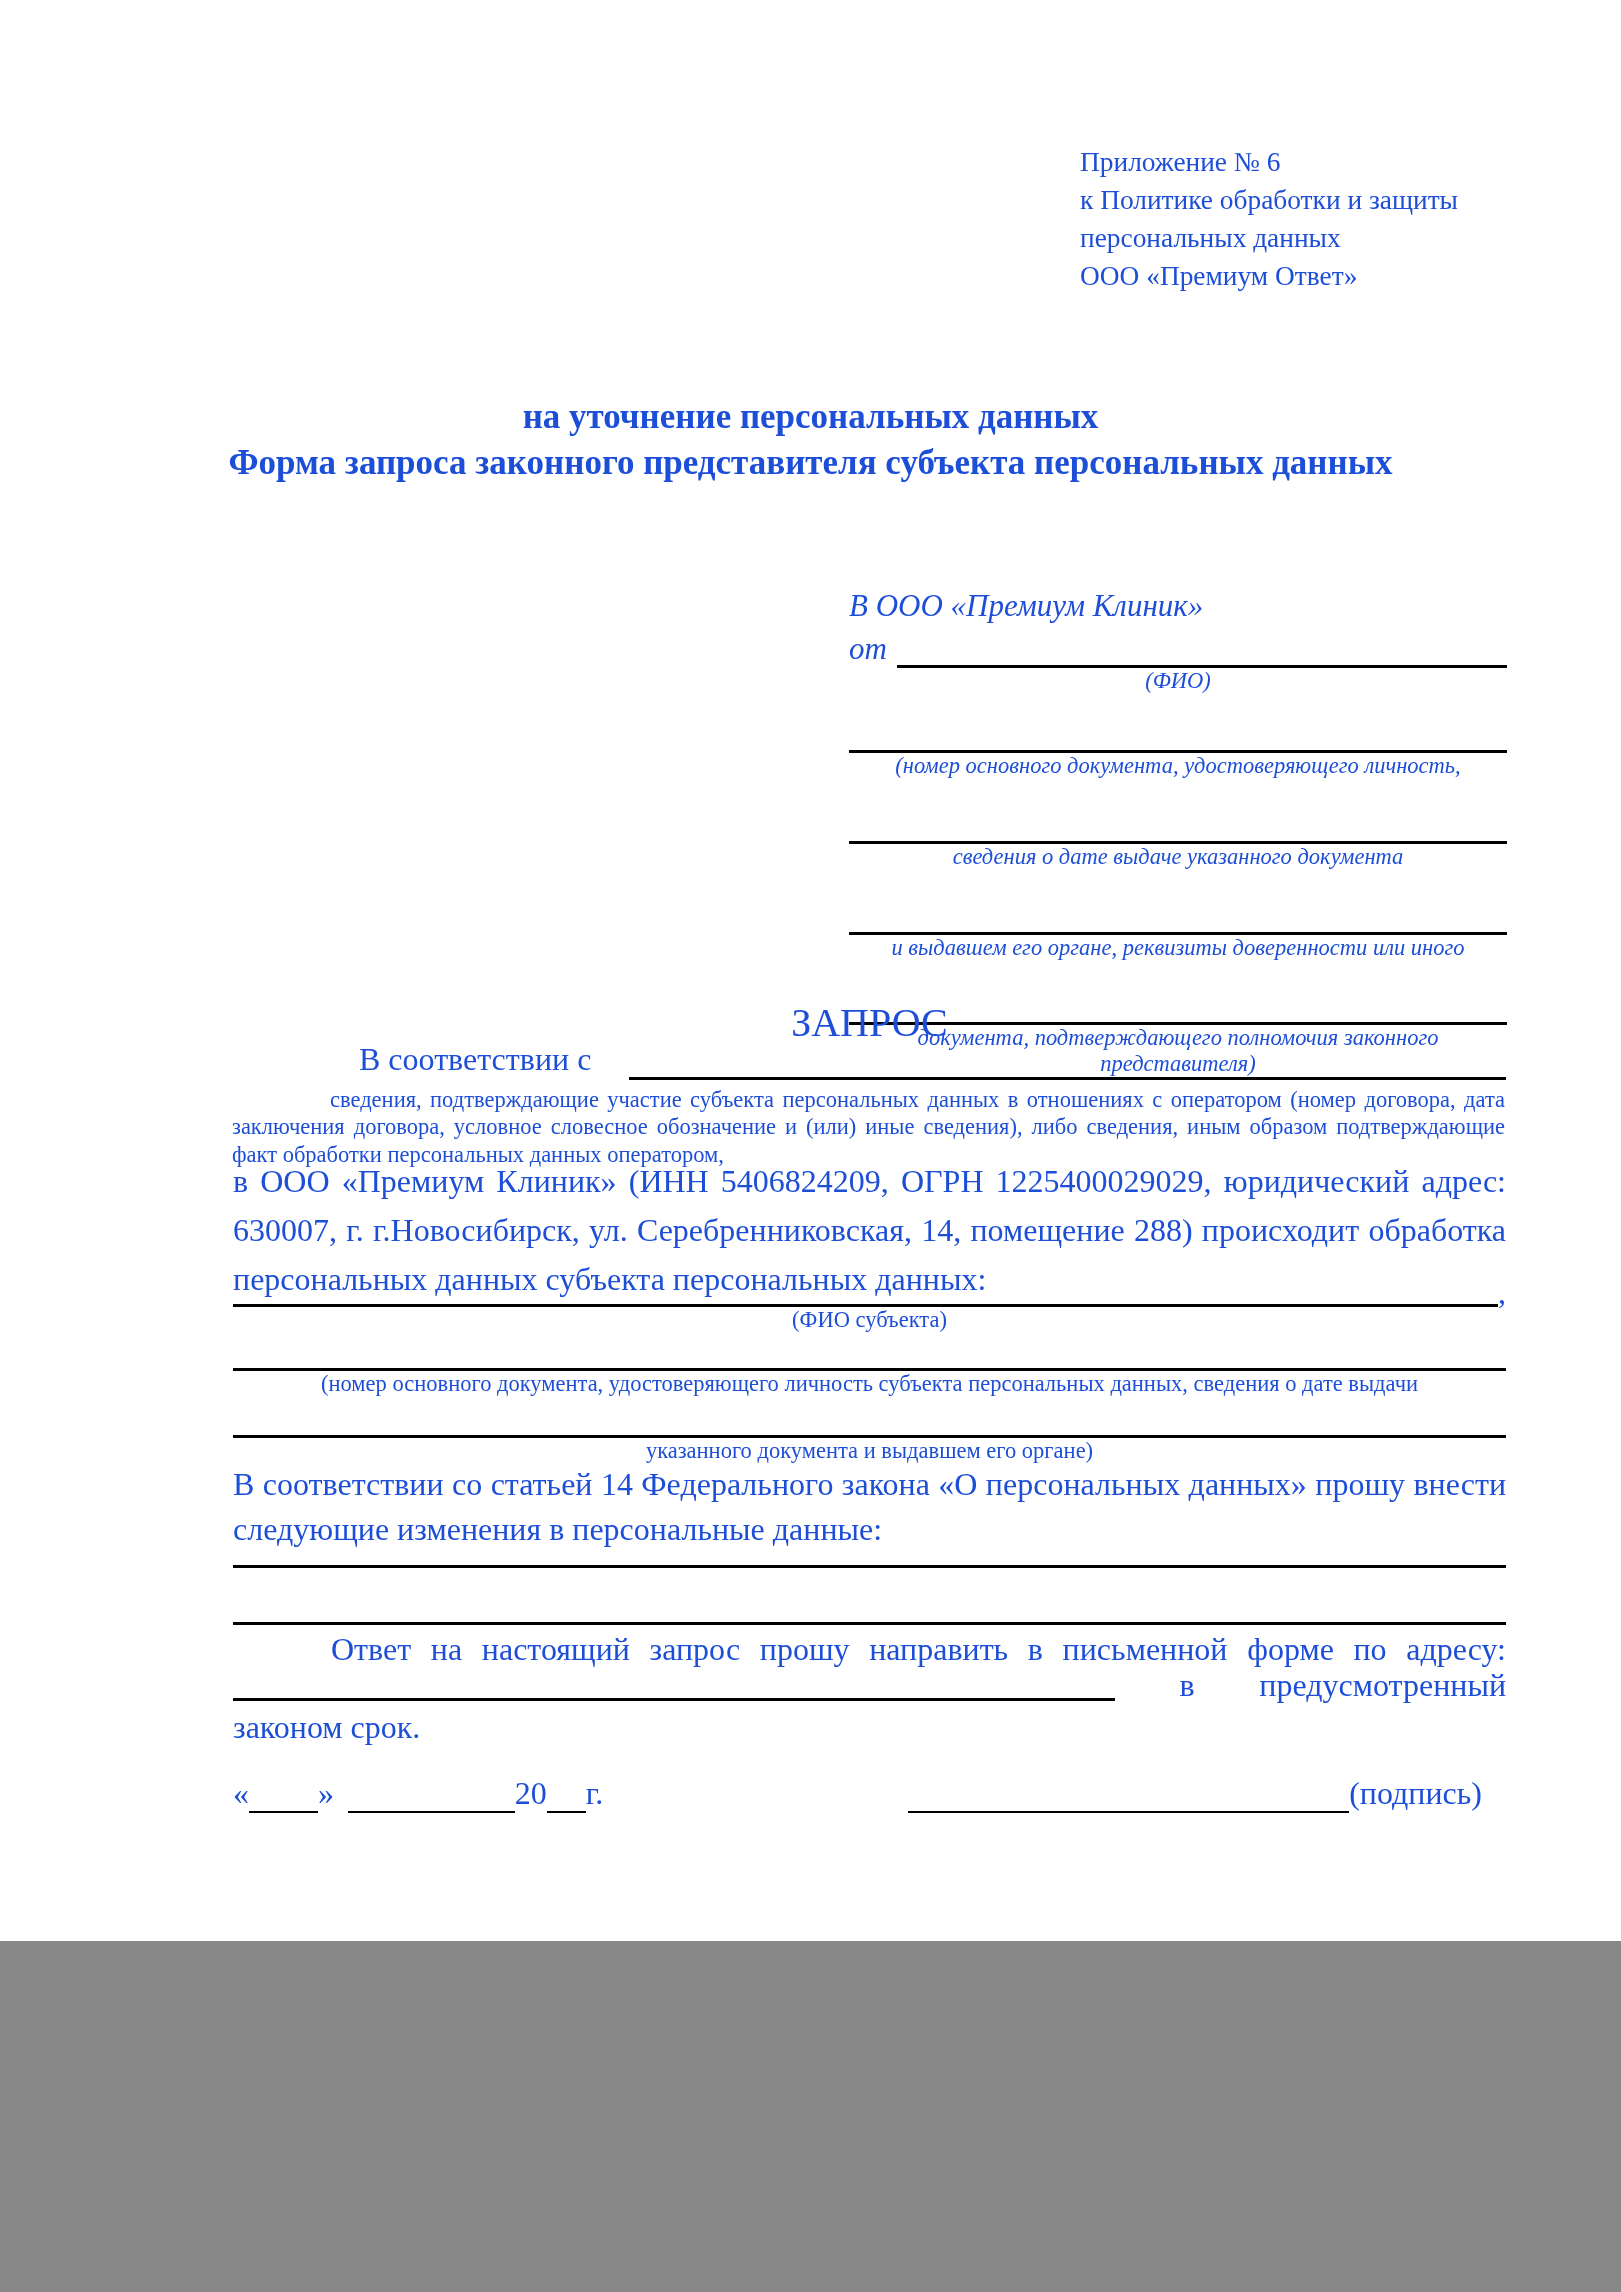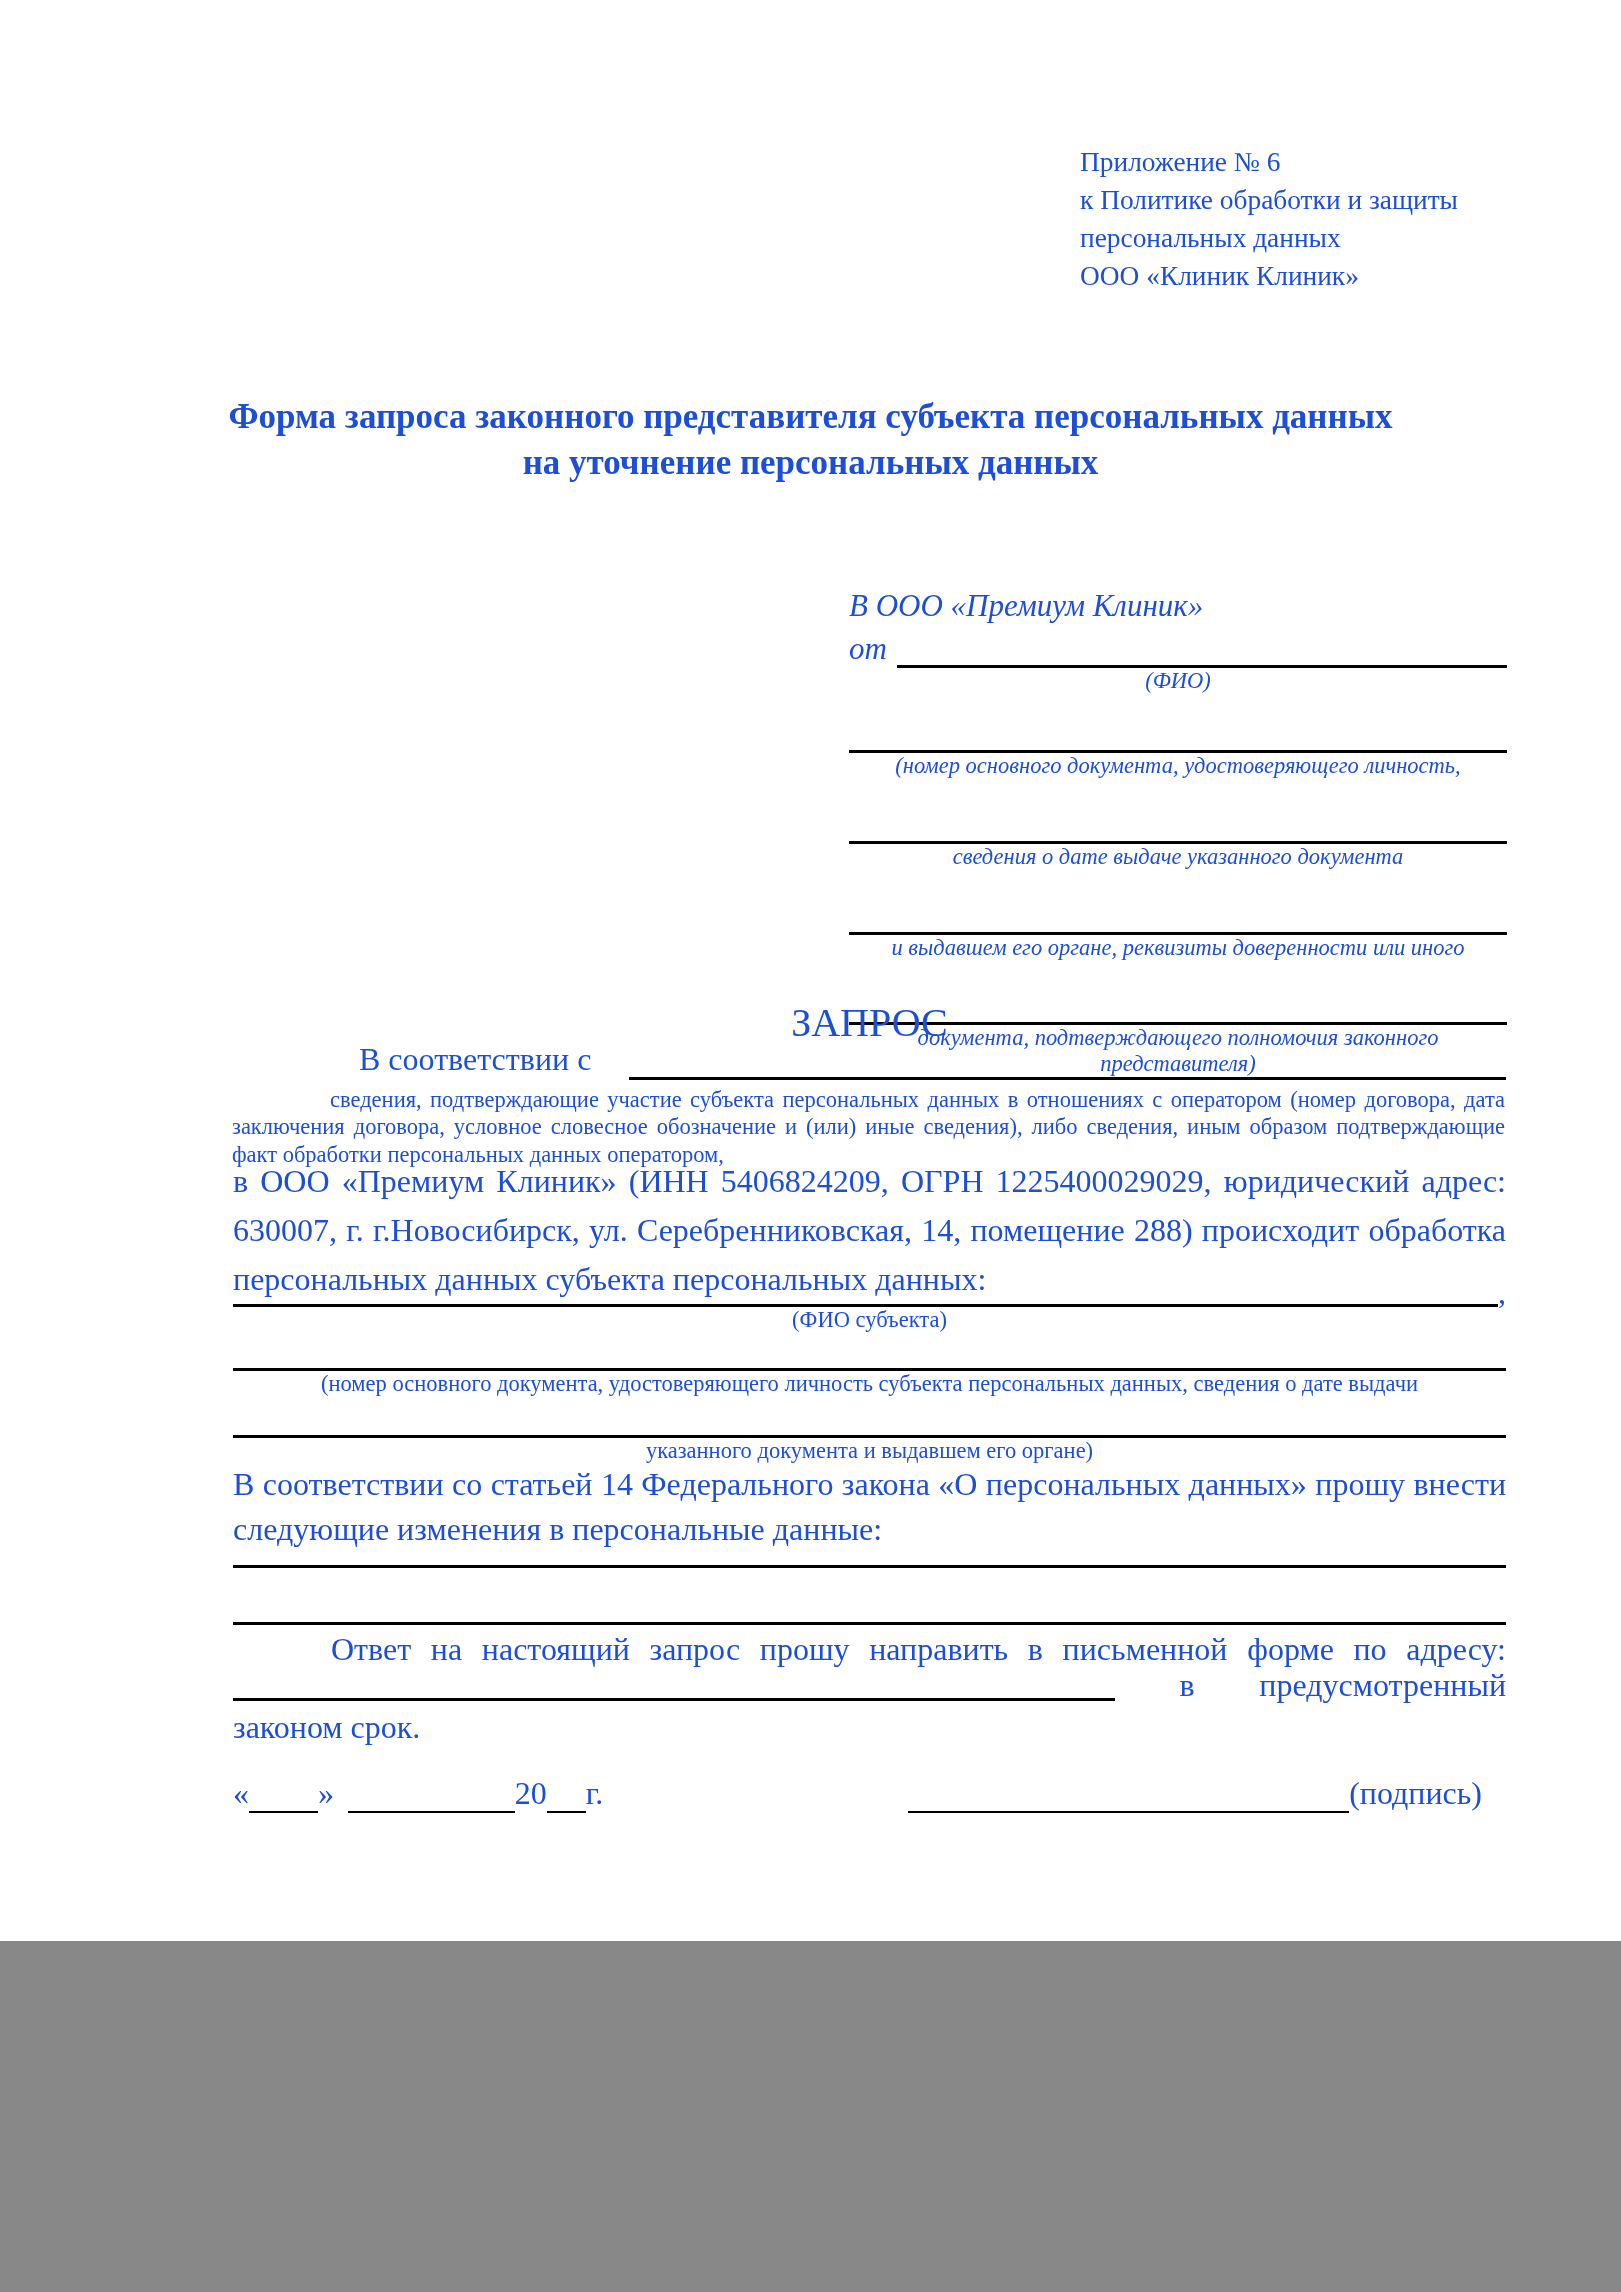--- a/index.html
+++ b/index.html
@@ -95,26 +95,26 @@
 </style>
 </head>
 <body>
 
 <div class="page">
 
   <div class="header-block">
     <div>Приложение № 6</div>
     <div>к Политике обработки и защиты</div>
     <div>персональных данных</div>
-    <div>ООО «Клиник Клиник»</div>
+    <div>ООО «Премиум Ответ»</div>
   </div>
 
   <div class="title-block">
+    <div>на уточнение персональных данных</div>
     <div>Форма запроса законного представителя субъекта персональных данных</div>
-    <div>на уточнение персональных данных</div>
   </div>
 
   <div class="addressee-block">
     <div>В ООО «Премиум Клиник»</div>
     <div class="from-row">
       <span class="label">от</span>
       <span class="rule"></span>
     </div>
     <div class="caption">(ФИО)</div>
 

